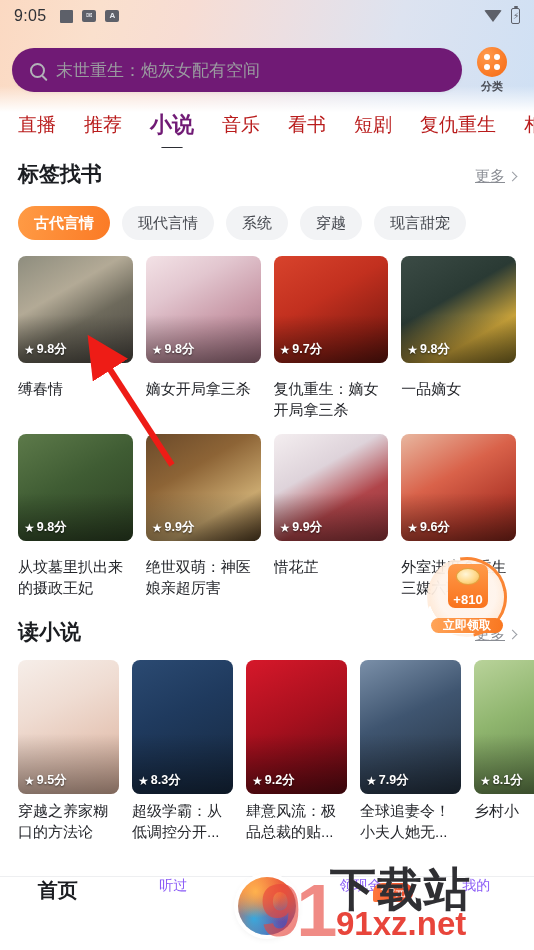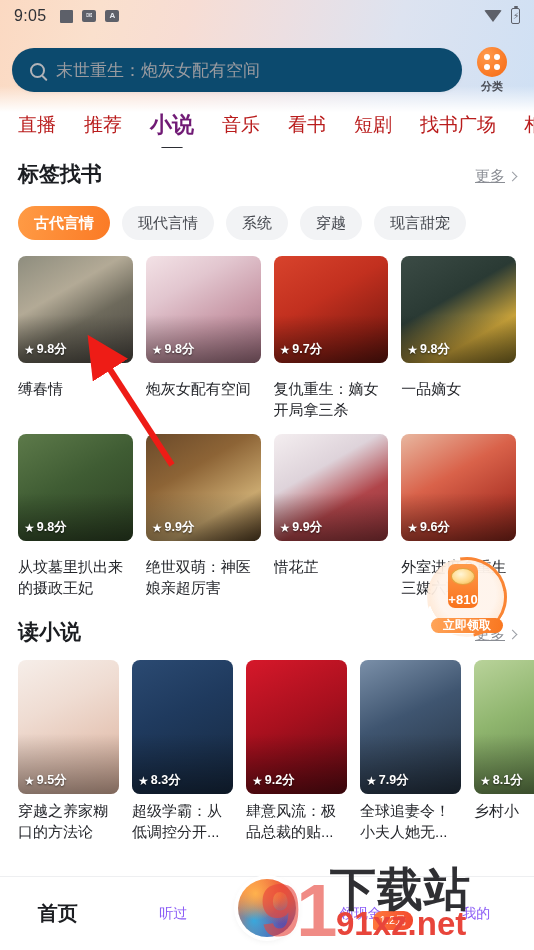--- a/index.html
+++ b/index.html
@@ -36,21 +36,21 @@
   .wifi { width: 0; height: 0; border-left: 9px solid transparent; border-right: 9px solid transparent;
           border-top: 12px solid #5d6069; border-radius: 2px; }
   .batt { width: 9px; height: 16px; border: 1.6px solid #5d6069; border-radius: 2px; position: relative; }
   .batt::before { content:""; position:absolute; top:-3.4px; left:2px; width:4px; height:2px; background:#5d6069; border-radius:1px;}
   .batt b { position:absolute; inset:1px; color:#5d6069; font-size:9px; line-height:12px; text-align:center; font-weight:900;}
 
   
   .search-row { position: absolute; top: 46px; left: 0; width: 534px; height: 48px;
                 display: flex; align-items: center; padding: 0 12px; }
   .searchbox {
-    flex: 1; height: 44px; background: #0c4a6e; border-radius: 24px;
+    flex: 1; height: 44px; background: #701a75; border-radius: 24px;
     display: flex; align-items: center; padding: 4px 18px; box-shadow: 0 1px 3px rgba(150,140,150,.10);
   }
   .mag { width: 15px; height: 15px; border: 2px solid #b2b3b8; border-radius: 50%;
          position: relative; flex: none; }
   .mag::after { content:""; position:absolute; right:-5px; bottom:-3px; width:7px; height:2px;
                 background:#b2b3b8; transform: rotate(45deg); border-radius:2px; }
   .search-text { margin-left: 11px; font-size: 17px; color: #9a9ba0; white-space: nowrap; overflow: hidden; }
   .cat-btn { width: 60px; display: flex; flex-direction: column; align-items: center; justify-content:center; }
   .cat-circle { width: 30px; height: 30px; border-radius: 50%;
     background: radial-gradient(circle at 32% 28%, #ff9a4d 0%, #fb7e2a 55%, #f46a16 100%);
@@ -128,21 +128,21 @@
     position: absolute; inset: 0; border-radius: 50%;
     background: radial-gradient(circle at 50% 45%, rgba(255,244,236,.96) 52%, rgba(255,233,214,.9) 70%, rgba(255,255,255,0) 71%);
     border: 3px solid transparent;
   }
   .reward .arc {
     position:absolute; inset:0; border-radius:50%;
     border: 3px solid #fa8534; border-left-color: transparent; border-bottom-color: transparent;
     transform: rotate(35deg);
   }
   .reward .pill {
-    position: absolute; left: 21px; top: 7px; width: 30px; height: 44px; border-radius: 7px;
+    position: absolute; left: 21px; top: 7px; width: 40px; height: 44px; border-radius: 7px;
     background: linear-gradient(180deg,#ff9a4a 0%,#f9731d 100%);
     display: flex; flex-direction: column; align-items: center; justify-content: flex-end; padding-bottom: 2px;
   }
   .reward .coin {
     position:absolute; top: 4px; left: 50%; transform: translateX(-50%);
     width: 24px; height: 17px; border-radius: 50%;
     background: radial-gradient(ellipse at 40% 35%, #fff6d8 0%, #ffd98a 55%, #f2b košt 100%);
     background: radial-gradient(ellipse at 40% 35%, #fff6d8 0%, #ffd98a 55%, #eeb04e 100%);
     border:1px solid #e2a33f;
   }
@@ -153,21 +153,21 @@
     color: #fff; font-size: 12px; display: flex; align-items: center; justify-content: center; font-weight: 600;
   }
 
   
   .anno { position: absolute; left: 0; top: 0; width: 534px; height: 950px; pointer-events: none; }
 
   
   .bottom-nav {
     position: absolute; left: 0; bottom: 0; width: 534px; height: 74px;
     background: #ffffff; border-top: 1px solid #eeeff1;
-    display: flex; align-items: center;
+    display: flex; align-items: flex-start;
   }
   .nav-item { flex: 1; display: flex; flex-direction: column; align-items: center; justify-content: center; position: relative; }
   .nav-label { font-size: 14px; color: #8b5cf6; }
   .nav-item.active .nav-label { color: #1b1d21; font-weight: 700; font-size: 20px; }
   .nav-center { width: 72px; flex: none; display: flex; align-items: center; justify-content: center; }
   .orb {
     width: 58px; height: 58px; border-radius: 50%; margin-bottom: 12px;
     background:
       radial-gradient(circle at 30% 25%, #ffb24d 0%, rgba(255,178,77,0) 45%),
       radial-gradient(circle at 72% 28%, #f0643c 0%, rgba(240,100,60,0) 48%),
@@ -233,21 +233,21 @@
     </div>
   </div>
 
   <div class="tabs">
     <div class="tab">直播</div>
     <div class="tab">推荐</div>
     <div class="tab active">小说</div>
     <div class="tab">音乐</div>
     <div class="tab">看书</div>
     <div class="tab">短剧</div>
-    <div class="tab">找书广场</div>
+    <div class="tab">复仇重生</div>
     <div class="tab">相声评书</div>
   </div>
 
   <div style="position:absolute; top:160px; left:0; width:534px;">
     <div class="sec-head">
       <div class="sec-title">标签找书</div>
       <div class="sec-more">
         <span>更多</span>
         <span class="chev"></span>
       </div>
@@ -271,21 +271,21 @@
         </div>
         <div class="bk-title">缚春情</div>
       </div>
       <div class="bk">
         <div class="cover c2">
           <div class="rate">
               <span class="star">★</span>
               <span>9.8分</span>
             </div>
         </div>
-        <div class="bk-title">炮灰女配有空间</div>
+        <div class="bk-title">嫡女开局拿三杀</div>
       </div>
       <div class="bk">
         <div class="cover c3">
           <div class="rate">
               <span class="star">★</span>
               <span>9.7分</span>
             </div>
         </div>
         <div class="bk-title">复仇重生：嫡女开局拿三杀</div>
       </div>

